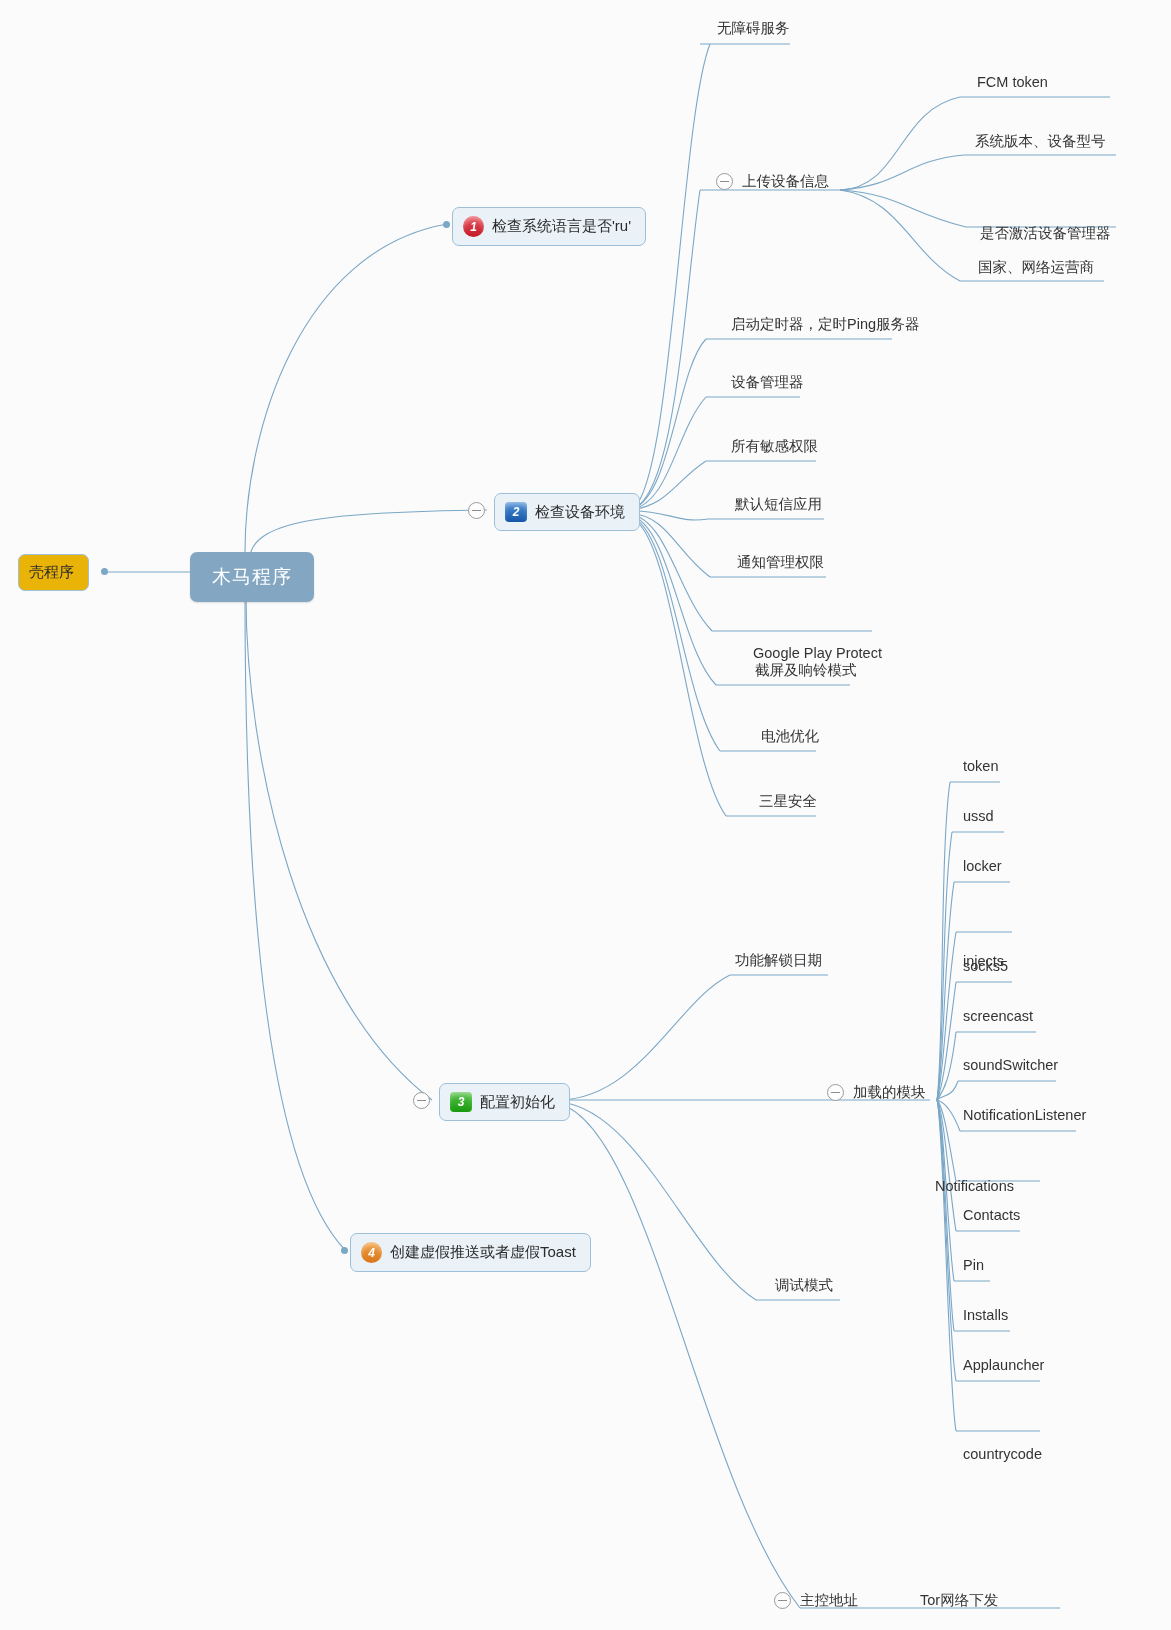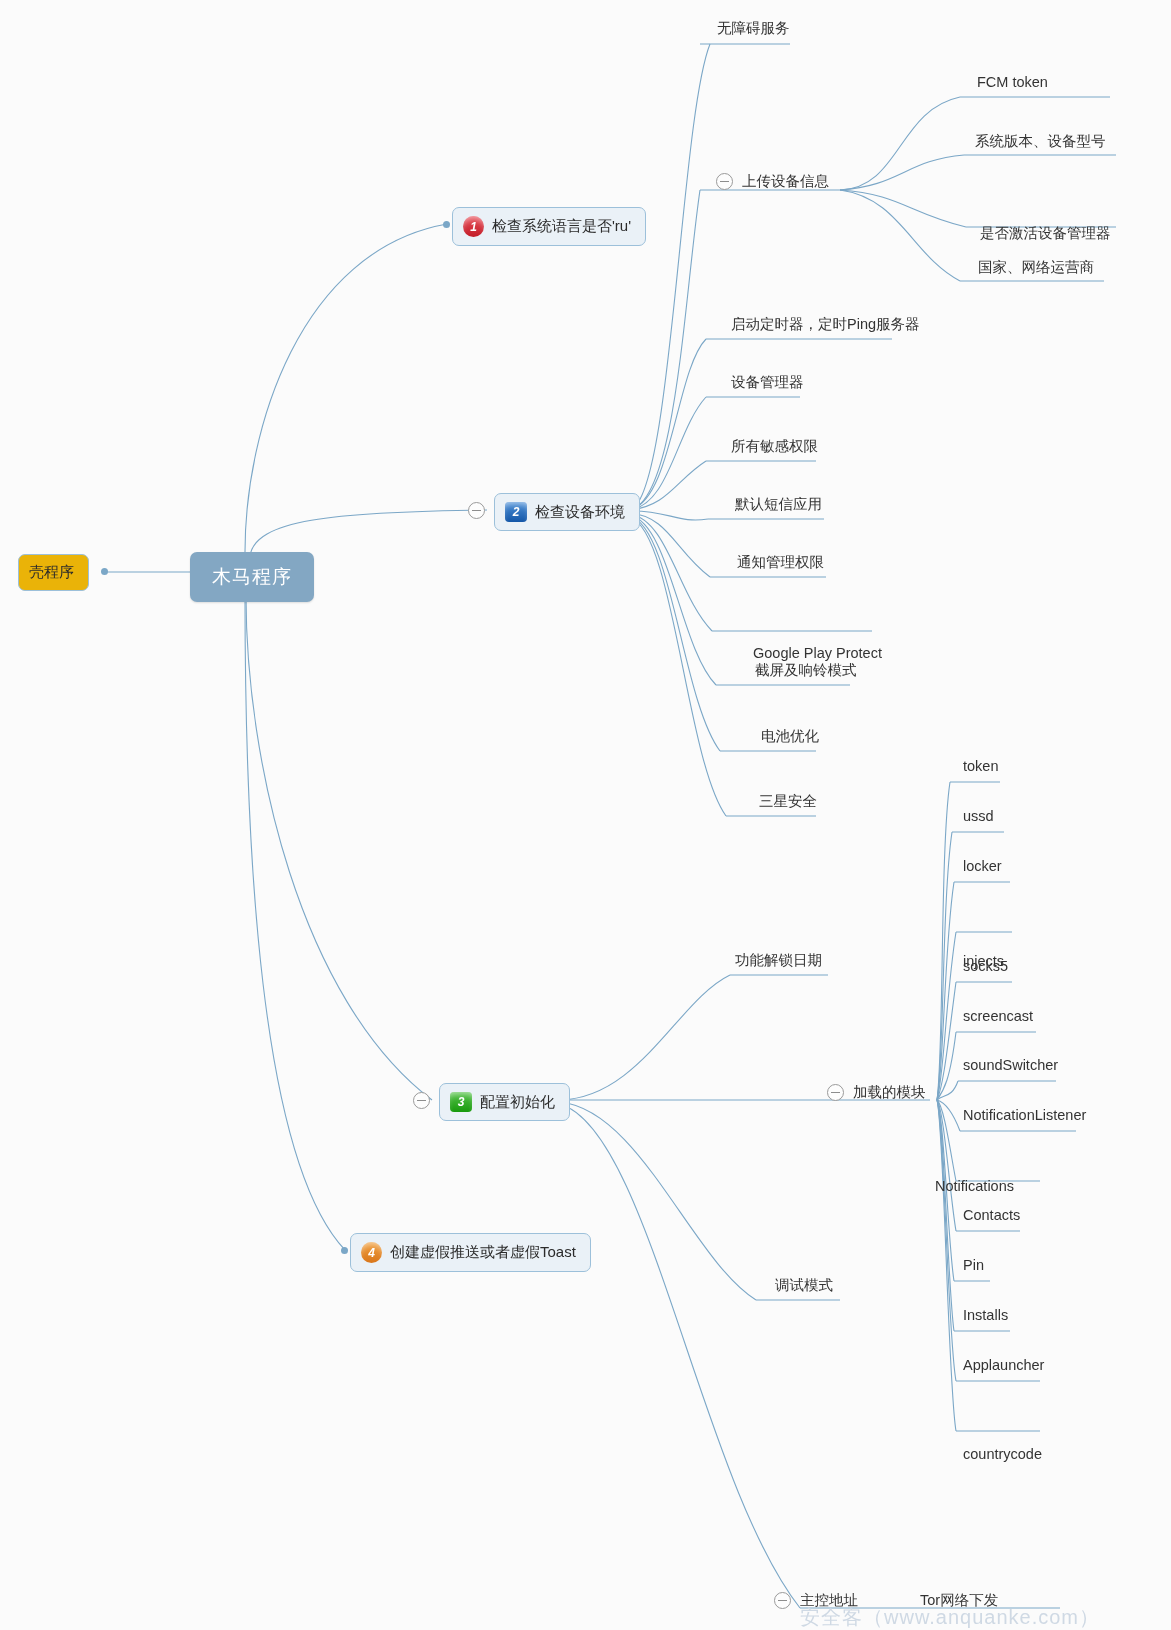--- a/index.html
+++ b/index.html
@@ -334,15 +334,14 @@
   </div>
 
   <div class="toggle" style="left:774px;top:1592px;"></div>
   <div class="node leaf" style="left:800px;top:1591px;">
     <span>主控地址</span>
   </div>
   <div class="node leaf" style="left:920px;top:1591px;">
     <span>Tor网络下发</span>
   </div>
 
-  <div class="watermark" style="left:800px;top:1604px;">安全客（www.anquanke.com）</div>
 
 </div>
 
 </body></html>

